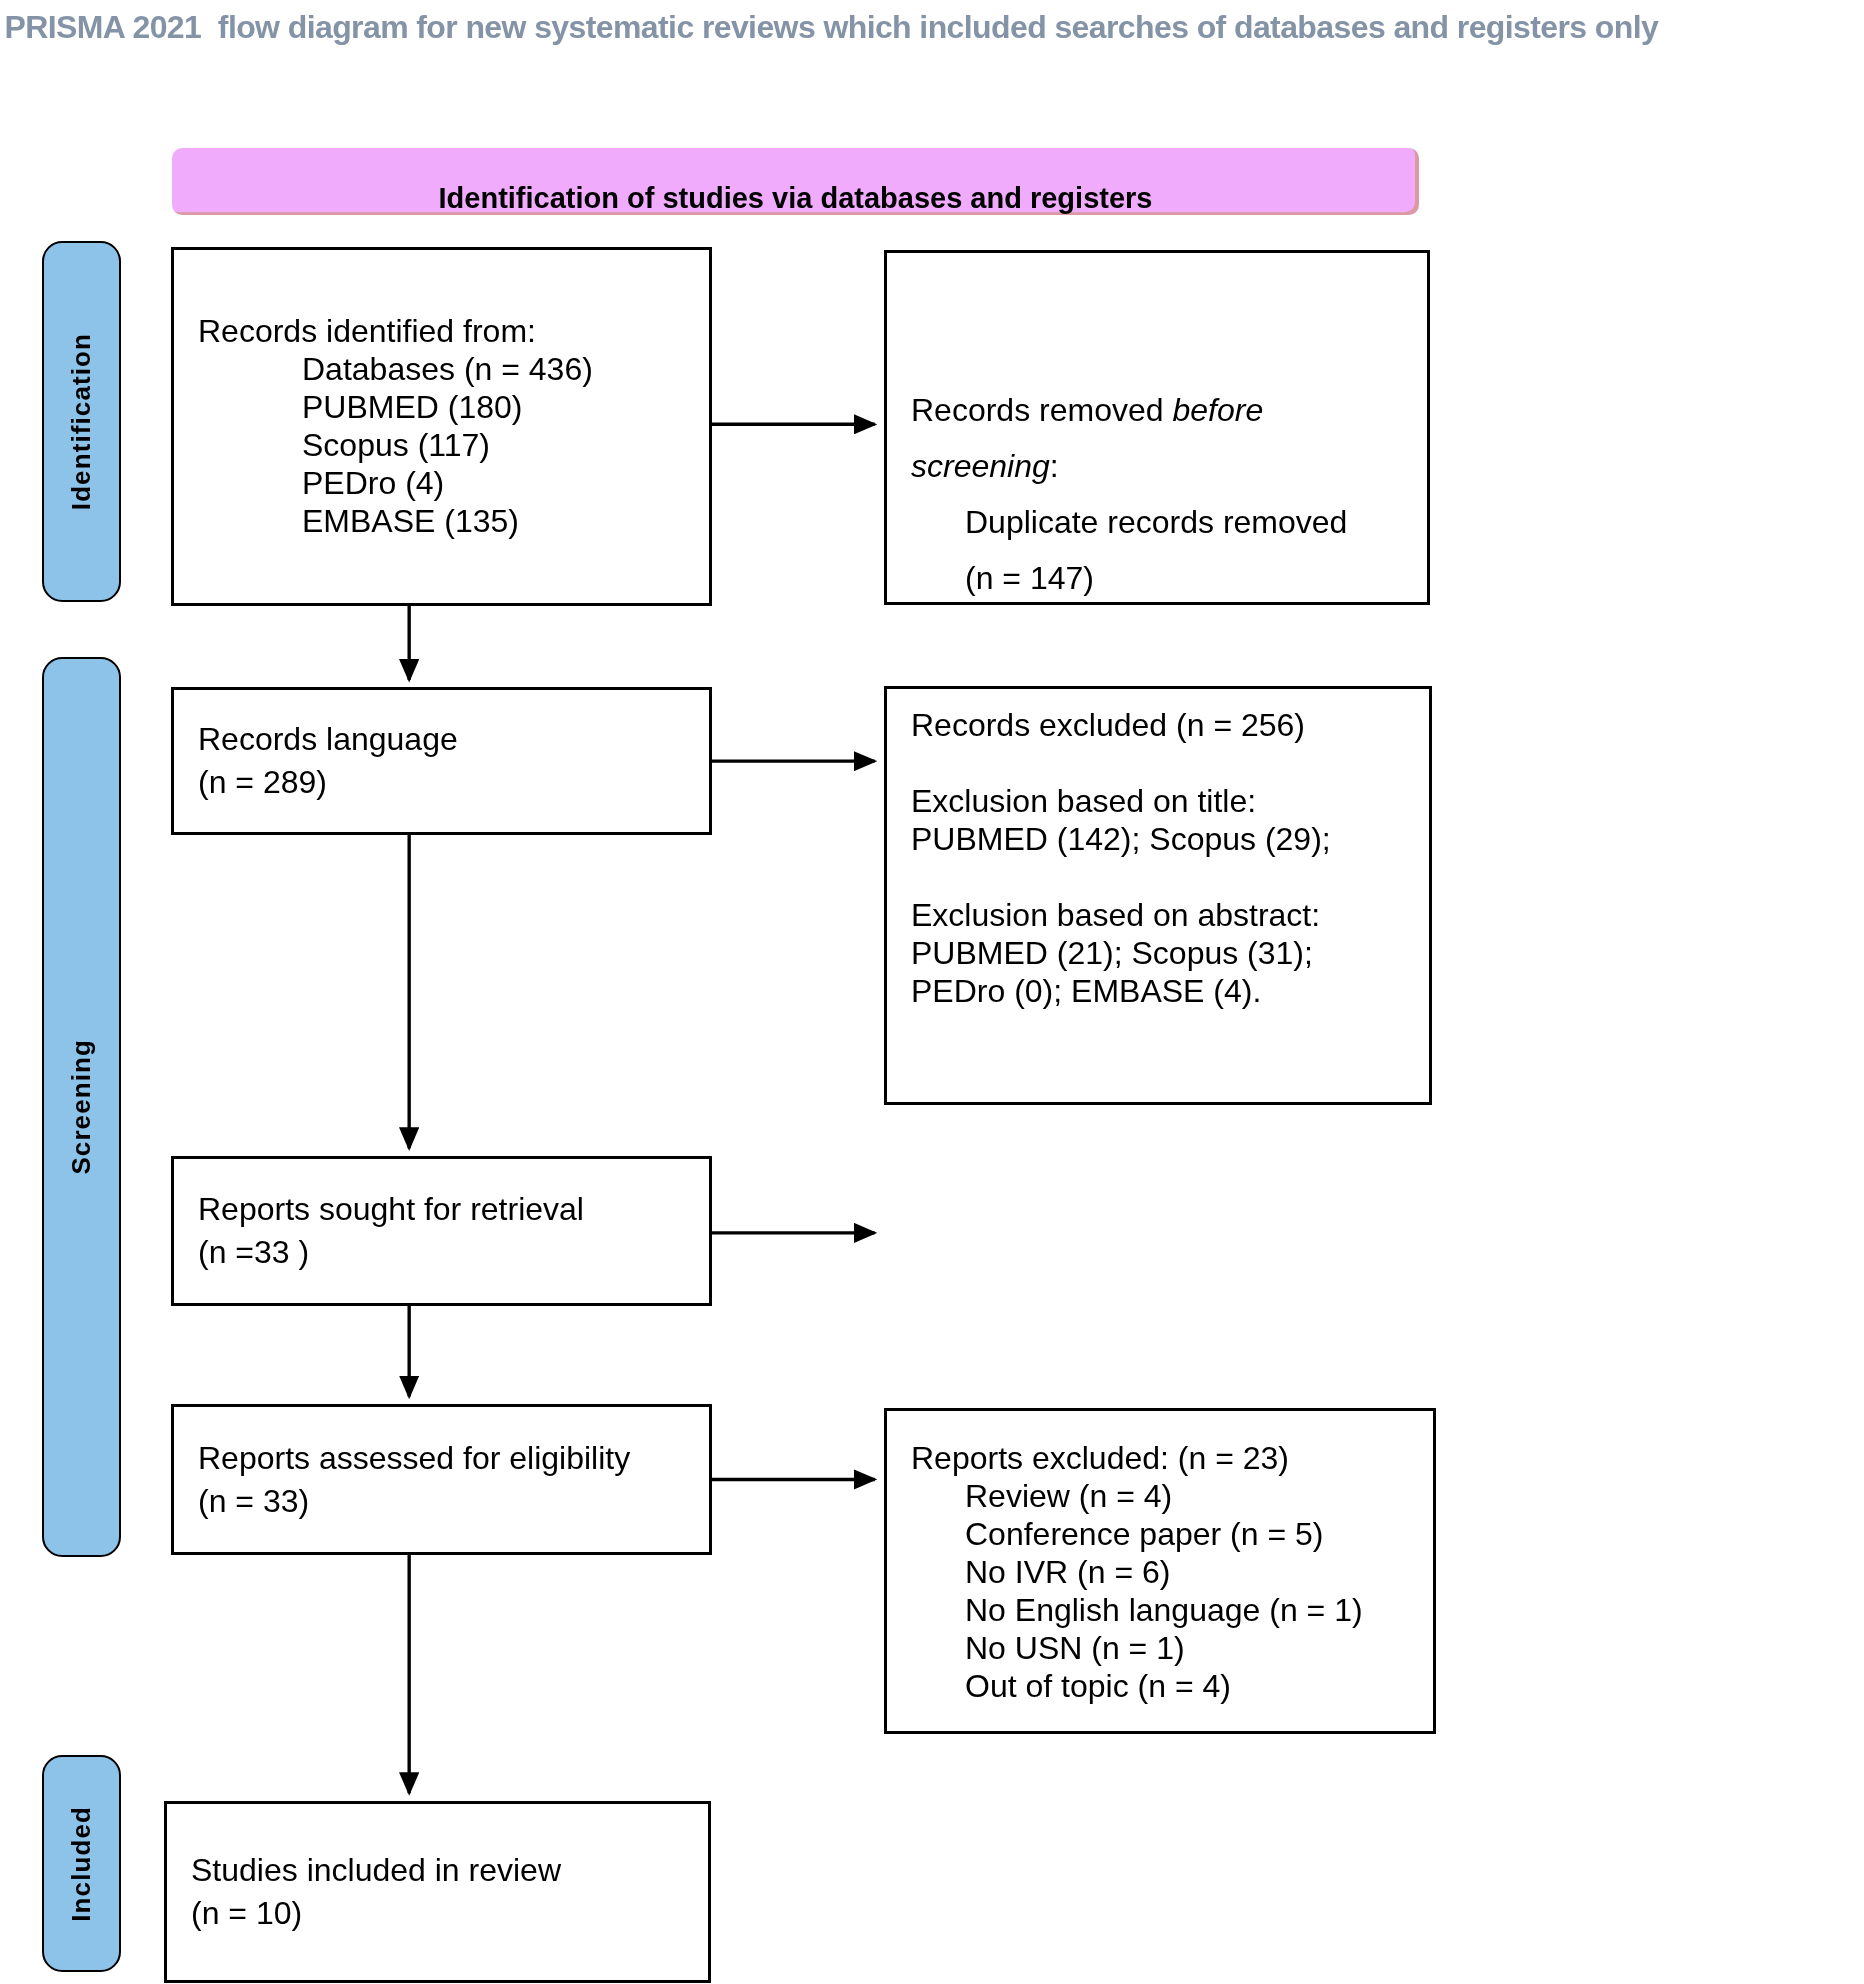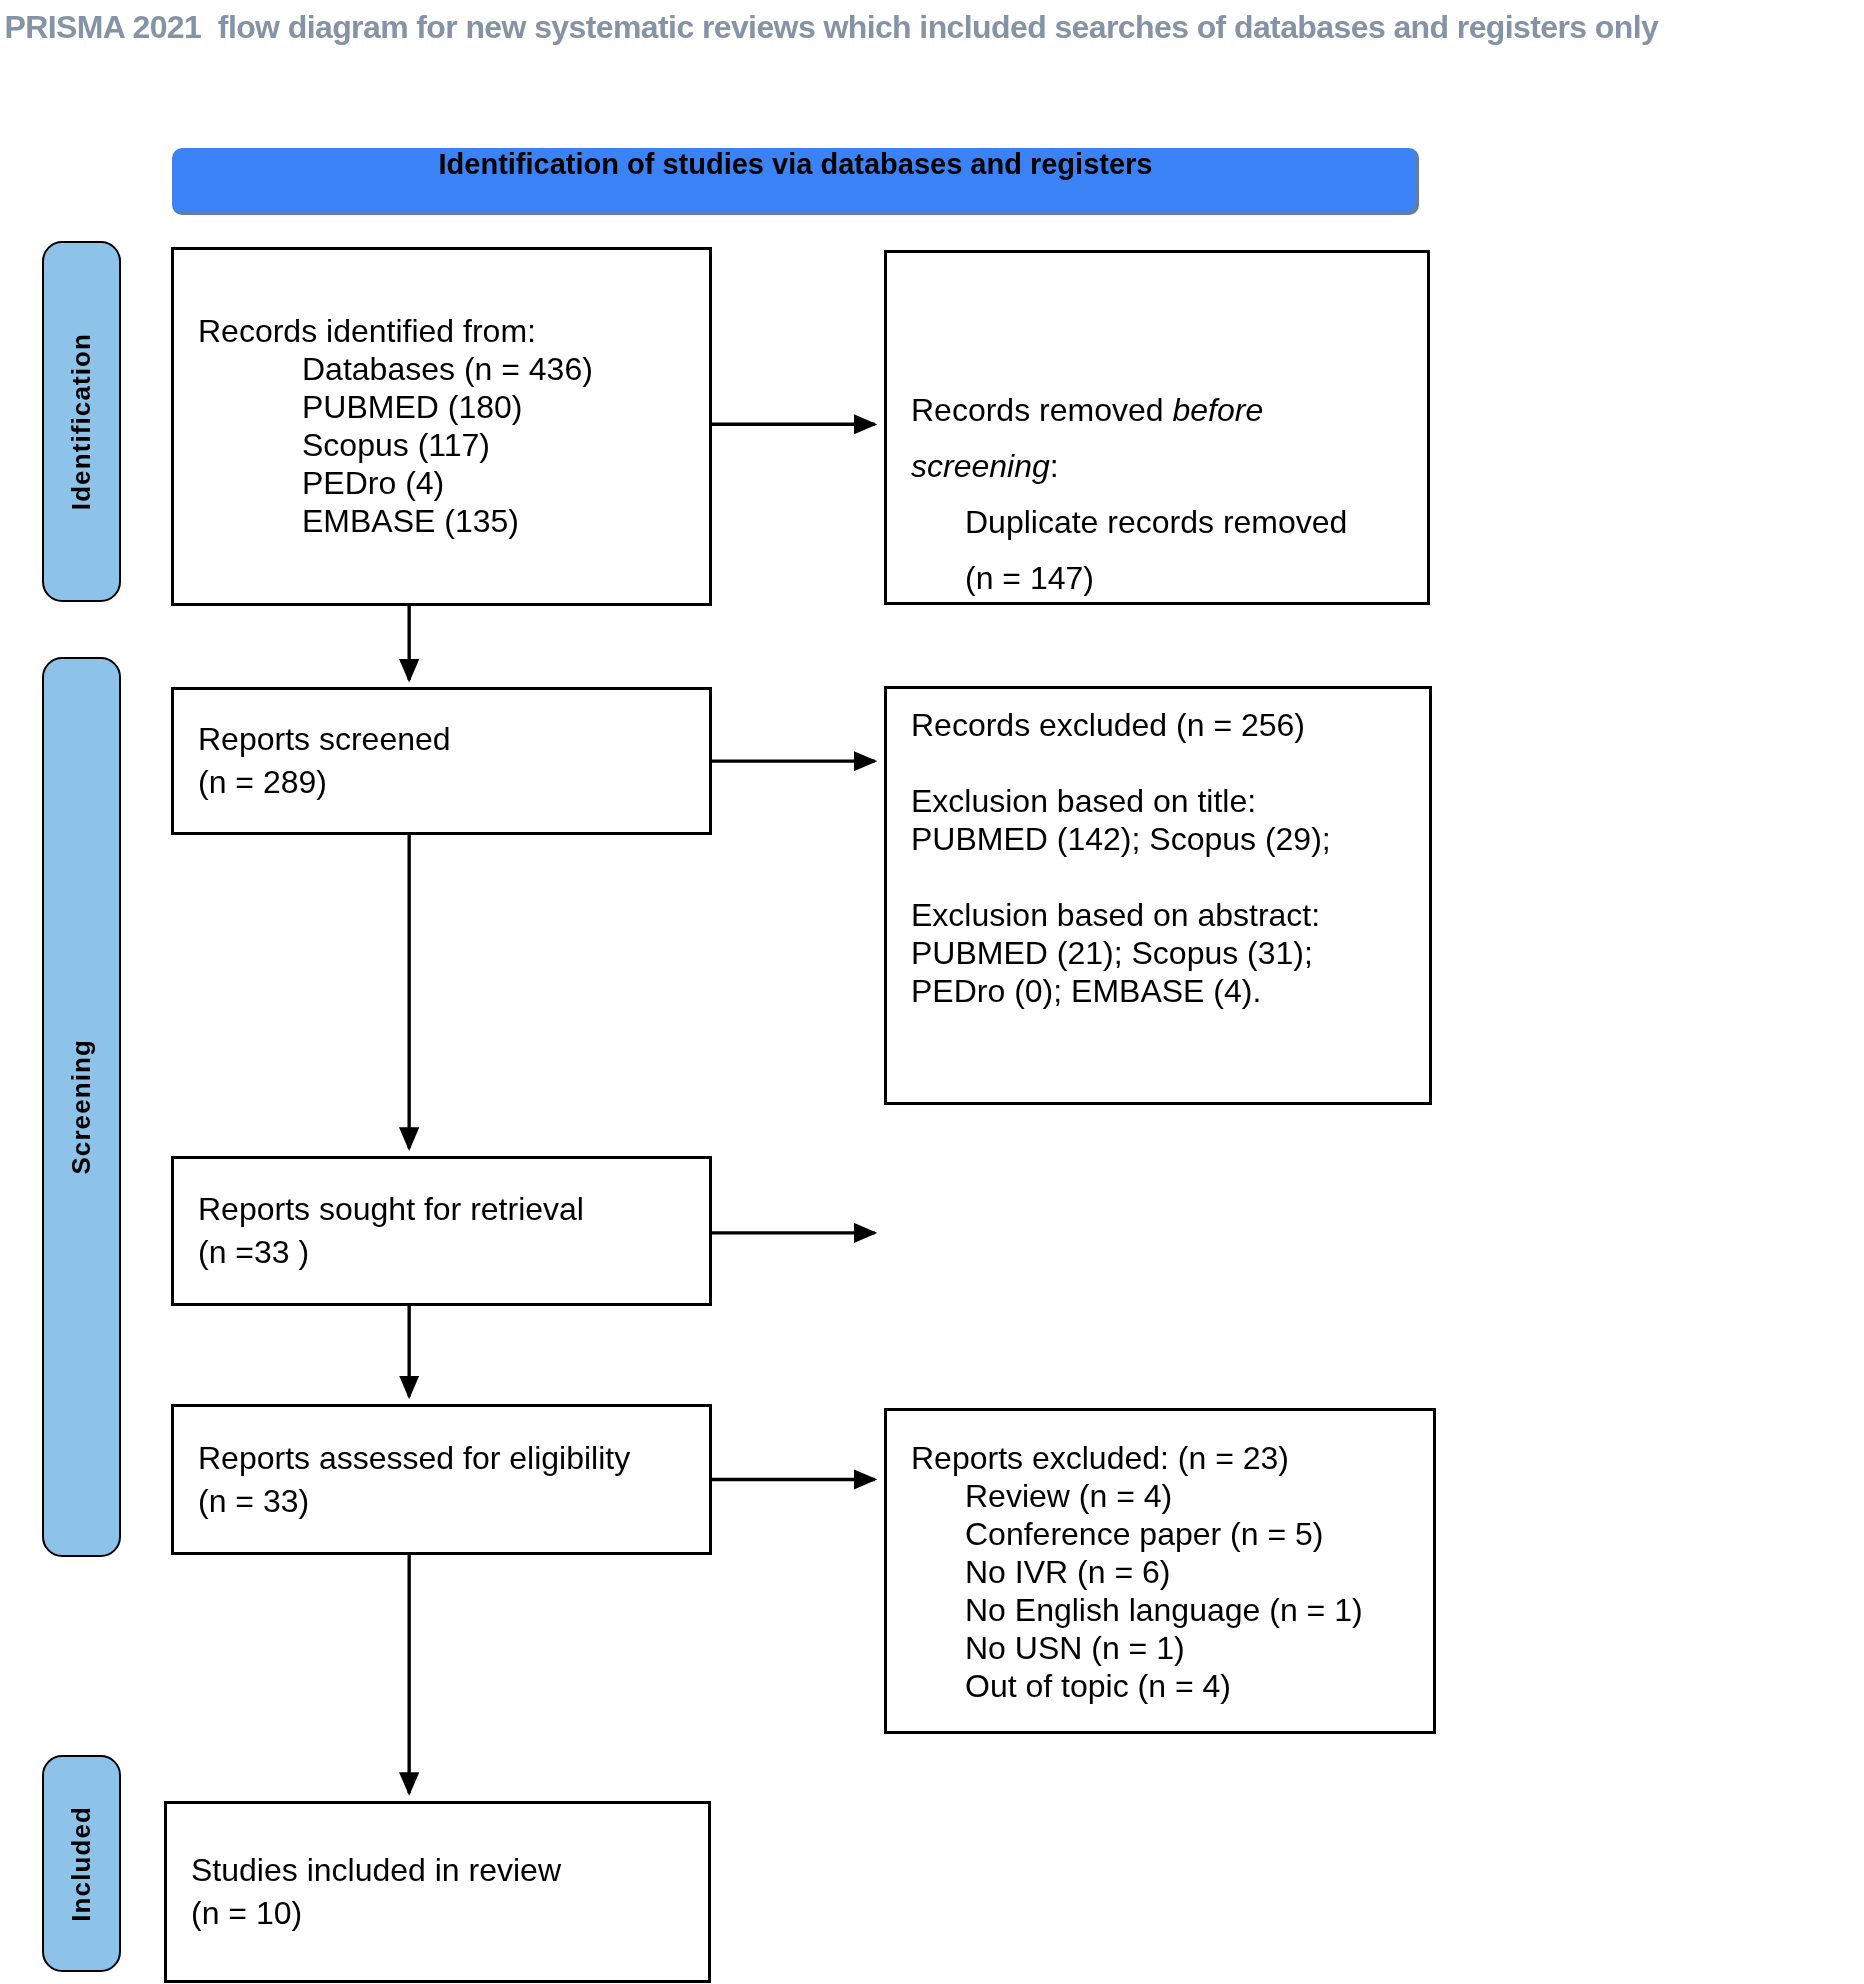--- a/index.html
+++ b/index.html
@@ -18,23 +18,23 @@
     left:4.5px; top:9px; width:1859px;
     font-size:32px; font-weight:bold;
     color:#8494A6;
     white-space:pre;
     letter-spacing:-0.6px;
   }
   
   .band{
     position:absolute;
     left:172px; top:148px; width:1247px; height:67px;
-    background:#3b82f6;
+    background:#f0abfc;
     border-radius:10.2px;
-    display:flex; align-items:flex-start; justify-content:center;
+    display:flex; align-items:flex-end; justify-content:center;
     box-shadow:inset -4px -2.8px 0 rgba(180,120,0,0.35);
   }
   .band span{
     font-size:29px; font-weight:bold; color:#000;
     white-space:pre;
   }
   
   .stage{
     position:absolute;
     left:42px; width:79px;
@@ -117,21 +117,21 @@
     </div>
 
   <div class="box" id="box-records-removed">
     <div class="line"><span>Records removed </span><span class="it">before</span></div>
     <div class="line"><span class="it">screening</span><span>:</span></div>
     <div class="line ind1">Duplicate records removed</div>
     <div class="line ind1">(n = 147)</div>
   </div>
 
   <div class="box vcenter two" id="box-records-screened">
-      <div class="line">Reports screened</div>
+      <div class="line">Records language</div>
       <div class="line">(n = 289)</div>
     </div>
 
   <div class="box" id="box-records-excluded">
       <div class="line">Records excluded (n = 256)</div>
       <div class="line">&nbsp;</div>
       <div class="line">Exclusion based on title:</div>
       <div class="line">PUBMED (142); Scopus (29);</div>
       <div class="line">&nbsp;</div>
       <div class="line">Exclusion based on abstract:</div>

